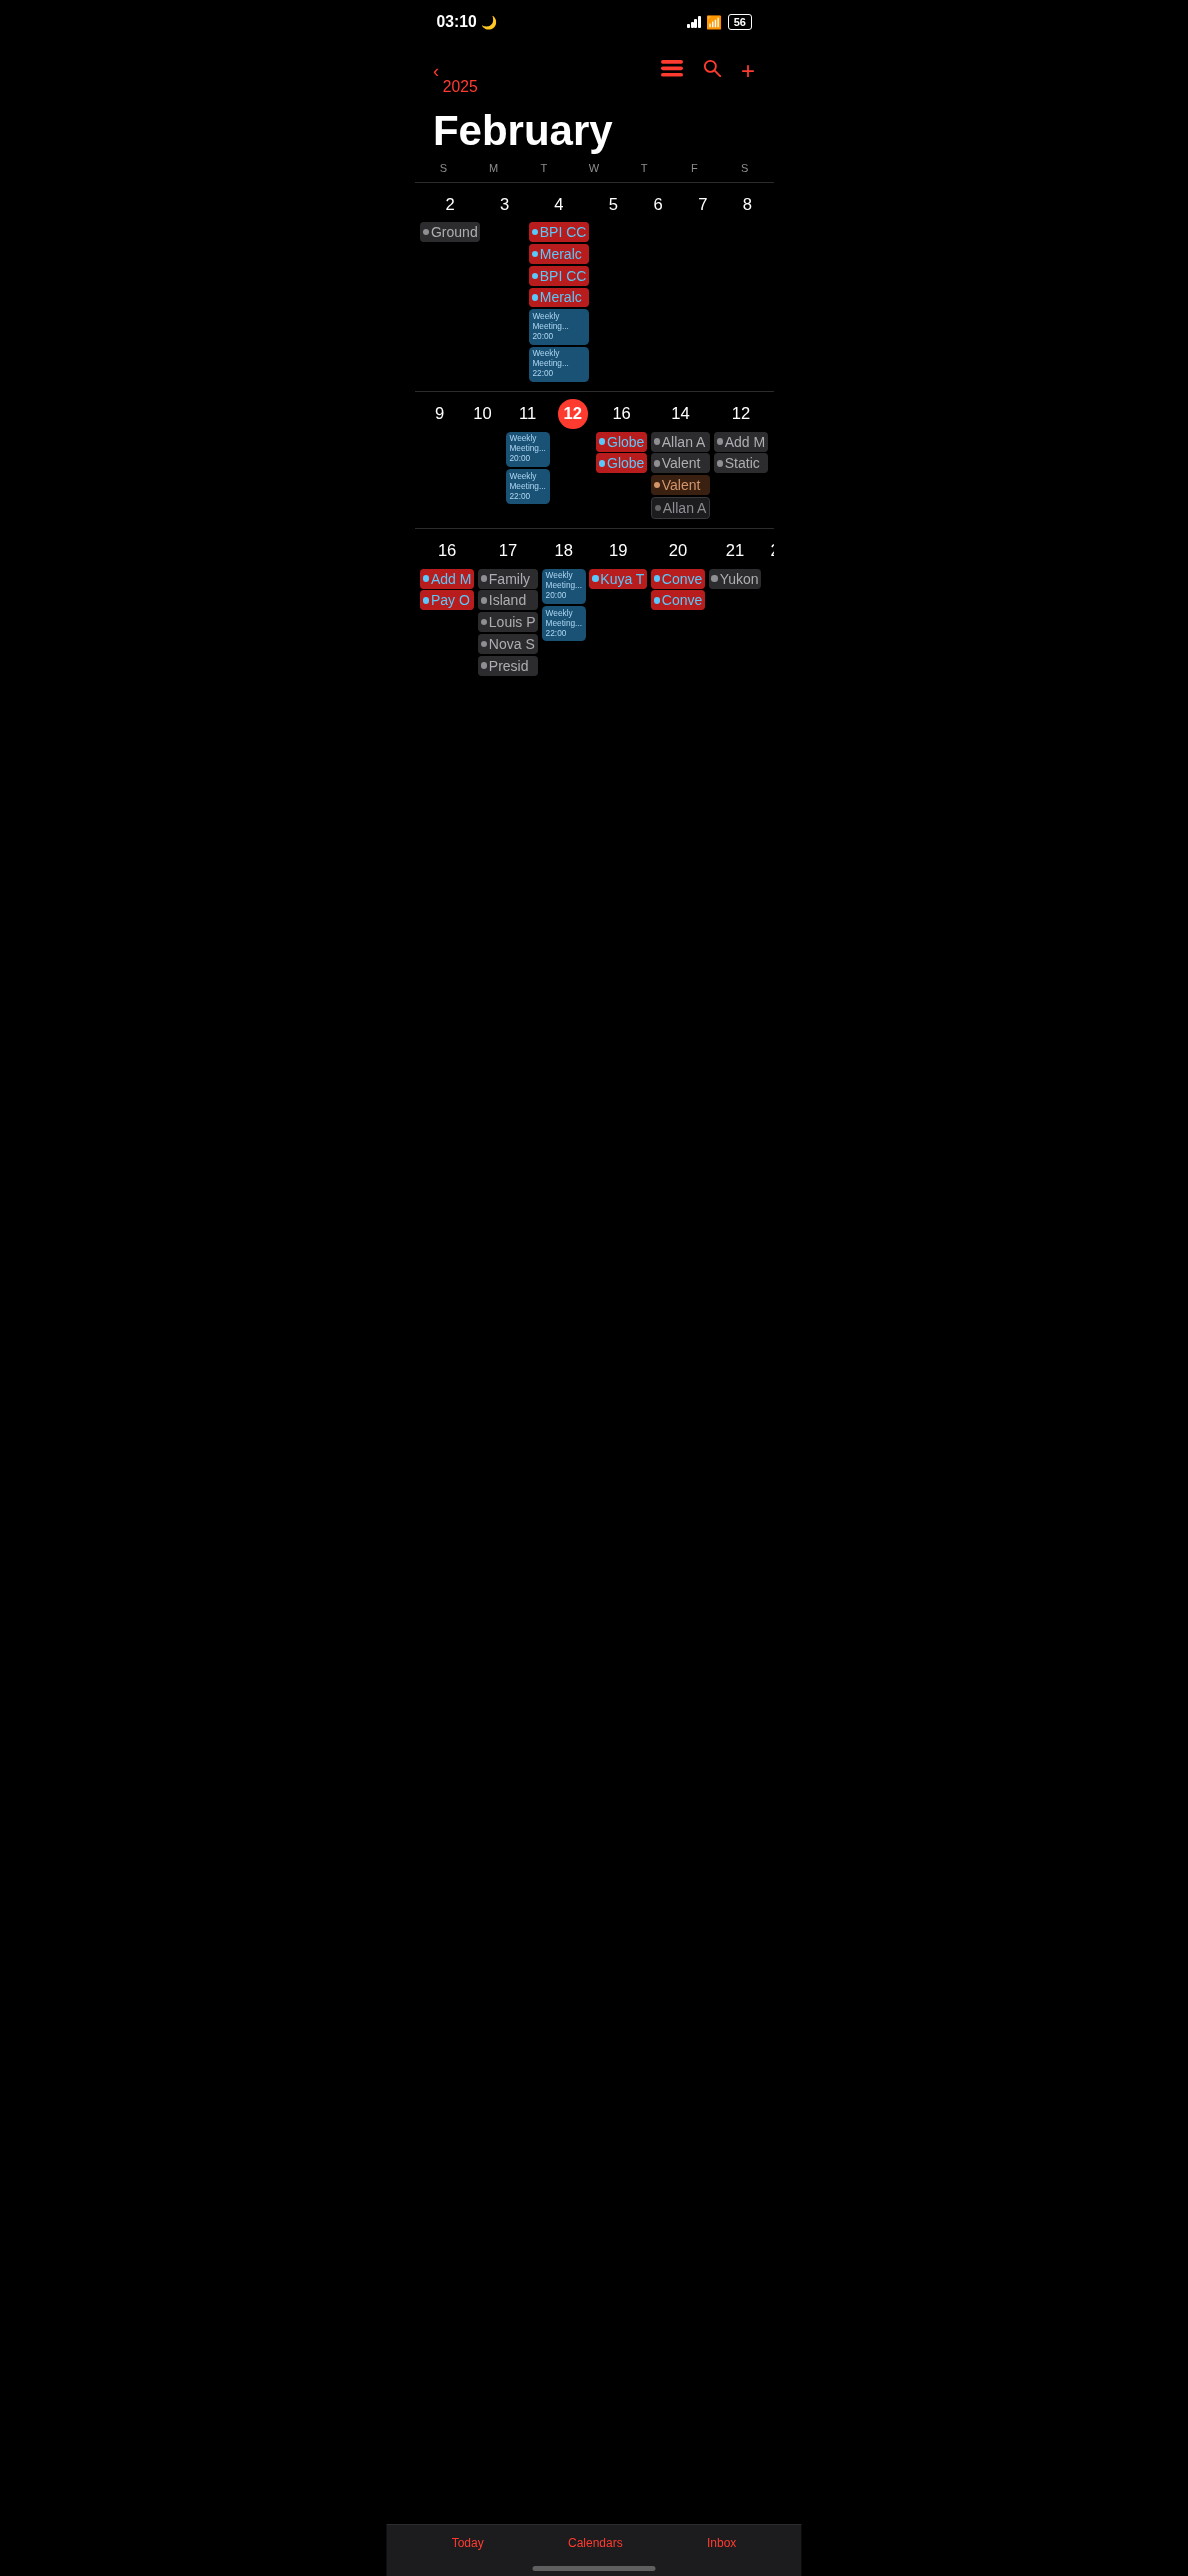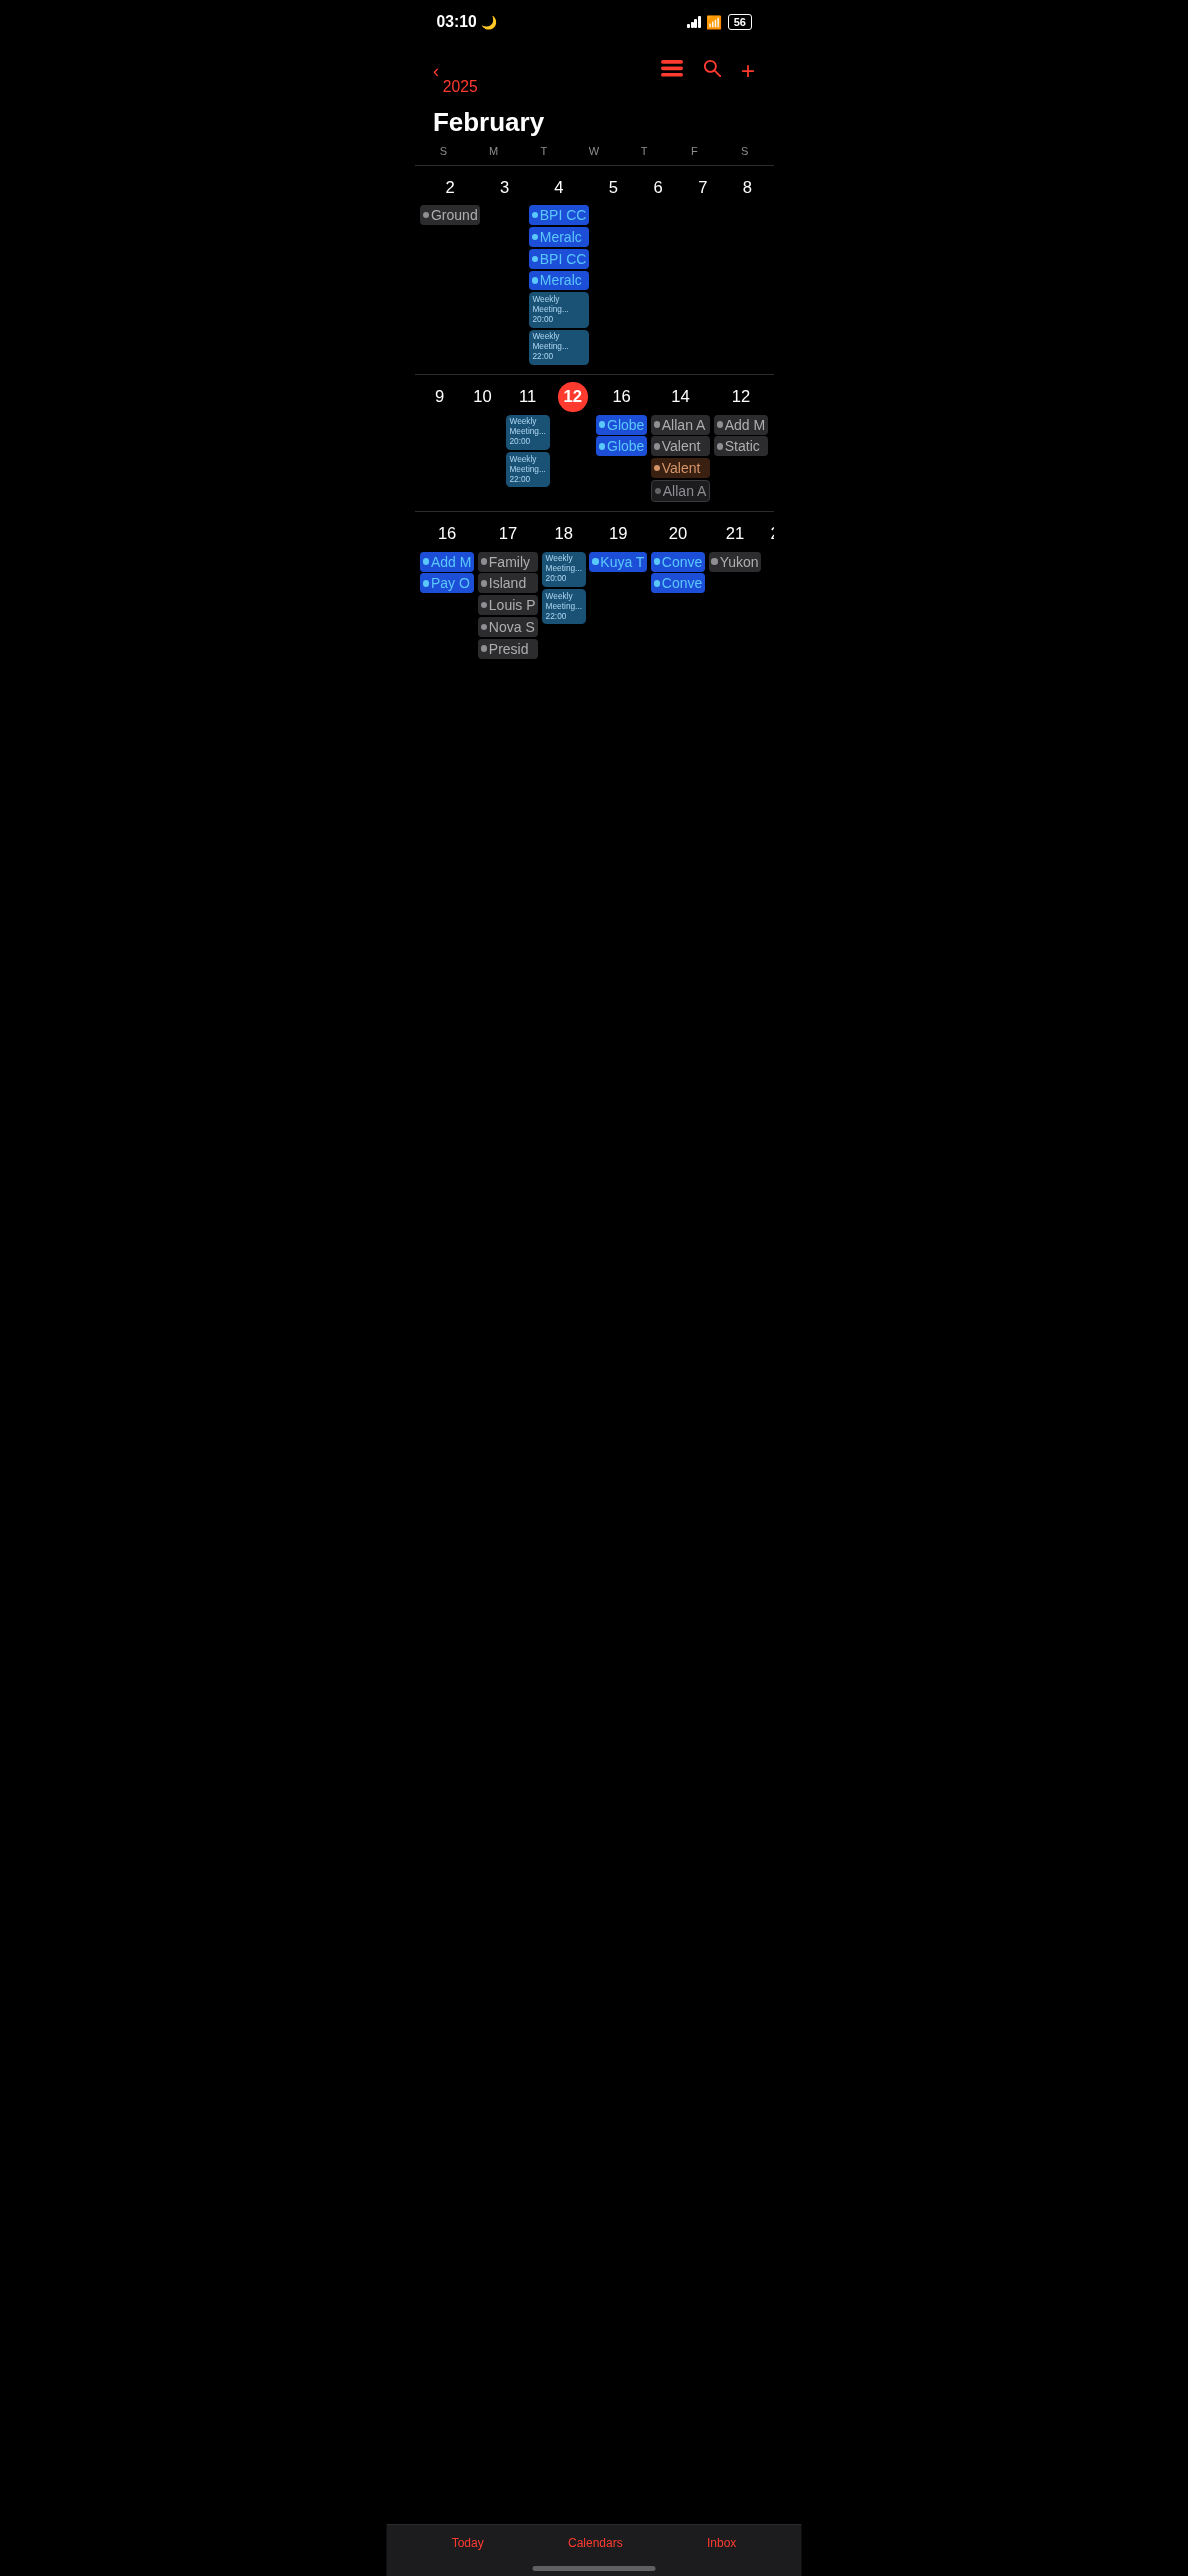--- a/index.html
+++ b/index.html
@@ -42,21 +42,21 @@
       cursor: pointer;
     }
     .nav-actions {
       display: flex;
       align-items: center;
       gap: 20px;
     }
 
     
     .month-title {
-      font-size: 26px;
+      font-size: 42px;
       font-weight: 700;
       padding: 7.4px 18.4px 3.7px;
       color: #fff;
     }
 
     
     .day-headers {
       display: grid;
       grid-template-columns: repeat(7, 1fr);
       padding: 0 3.7px;
@@ -115,21 +115,21 @@
       margin-bottom: 1.8px;
       white-space: nowrap;
       overflow: hidden;
       text-overflow: ellipsis;
       display: flex;
       align-items: center;
       gap: 1.8px;
       line-height: 1.3;
     }
     .event-pill.blue-dark {
-      background: #1d4ed8;
+      background: #b91c1c;
       color: #5AC8FA;
     }
     .event-pill.blue-block {
       background: #1A5276;
       color: #AED6F1;
       border-radius: 4.6px;
       padding: 1.8px 3.7px;
       white-space: normal;
       line-height: 1.2;
     }

